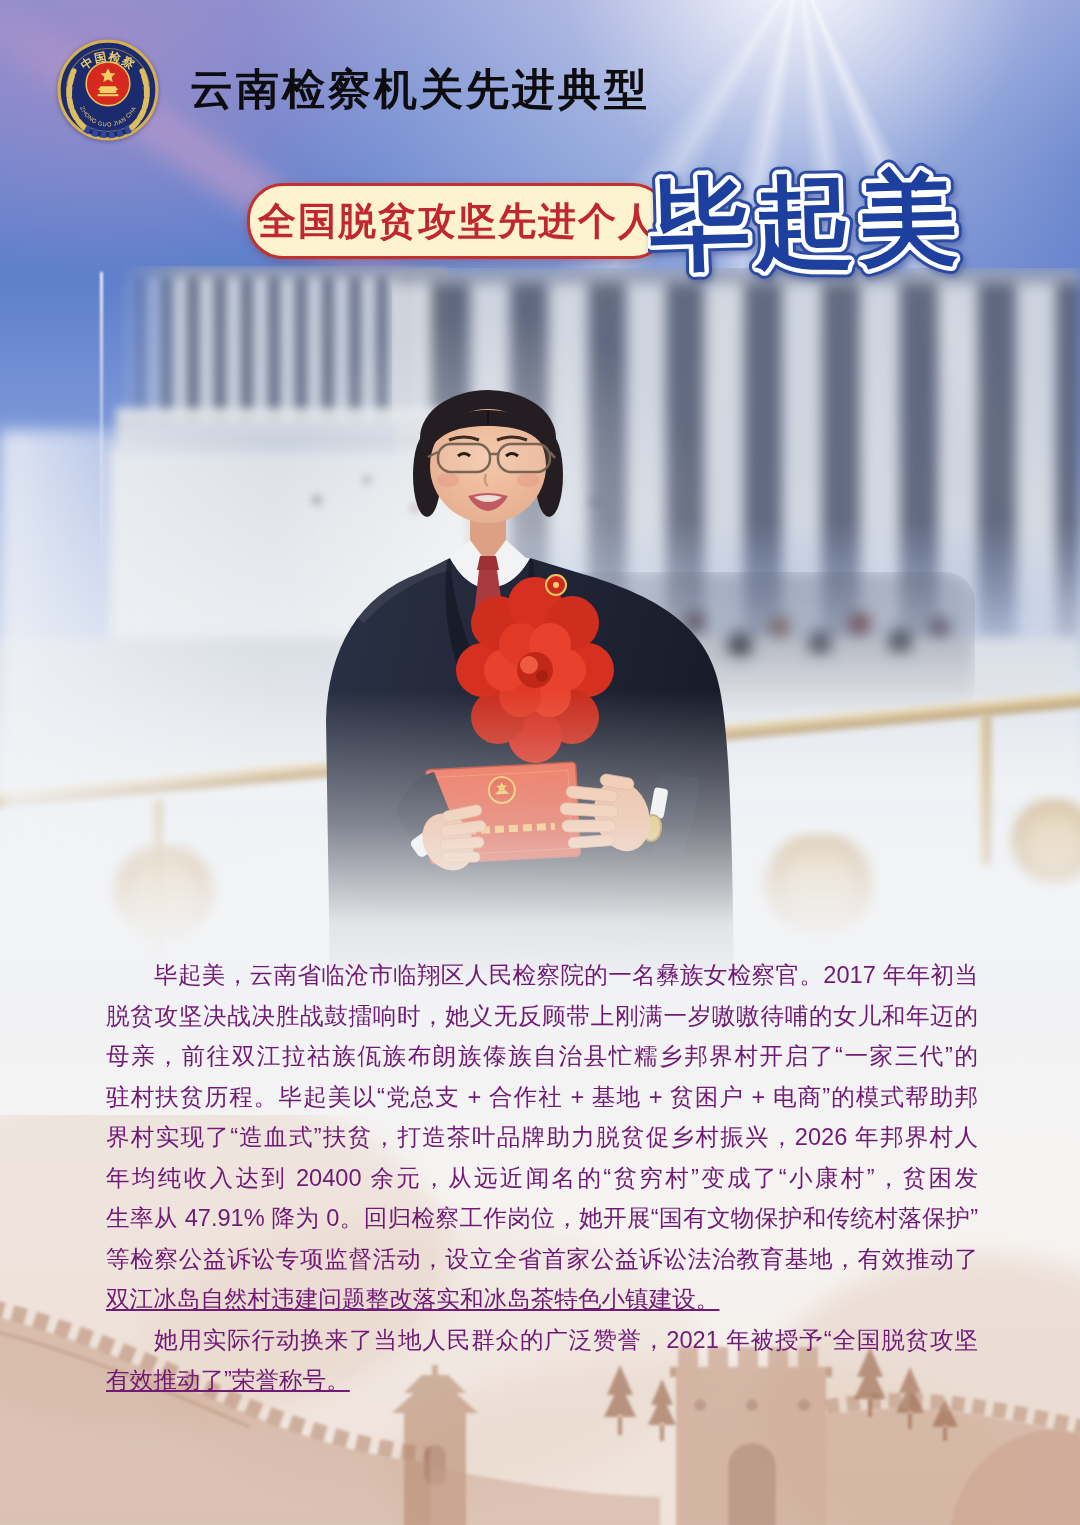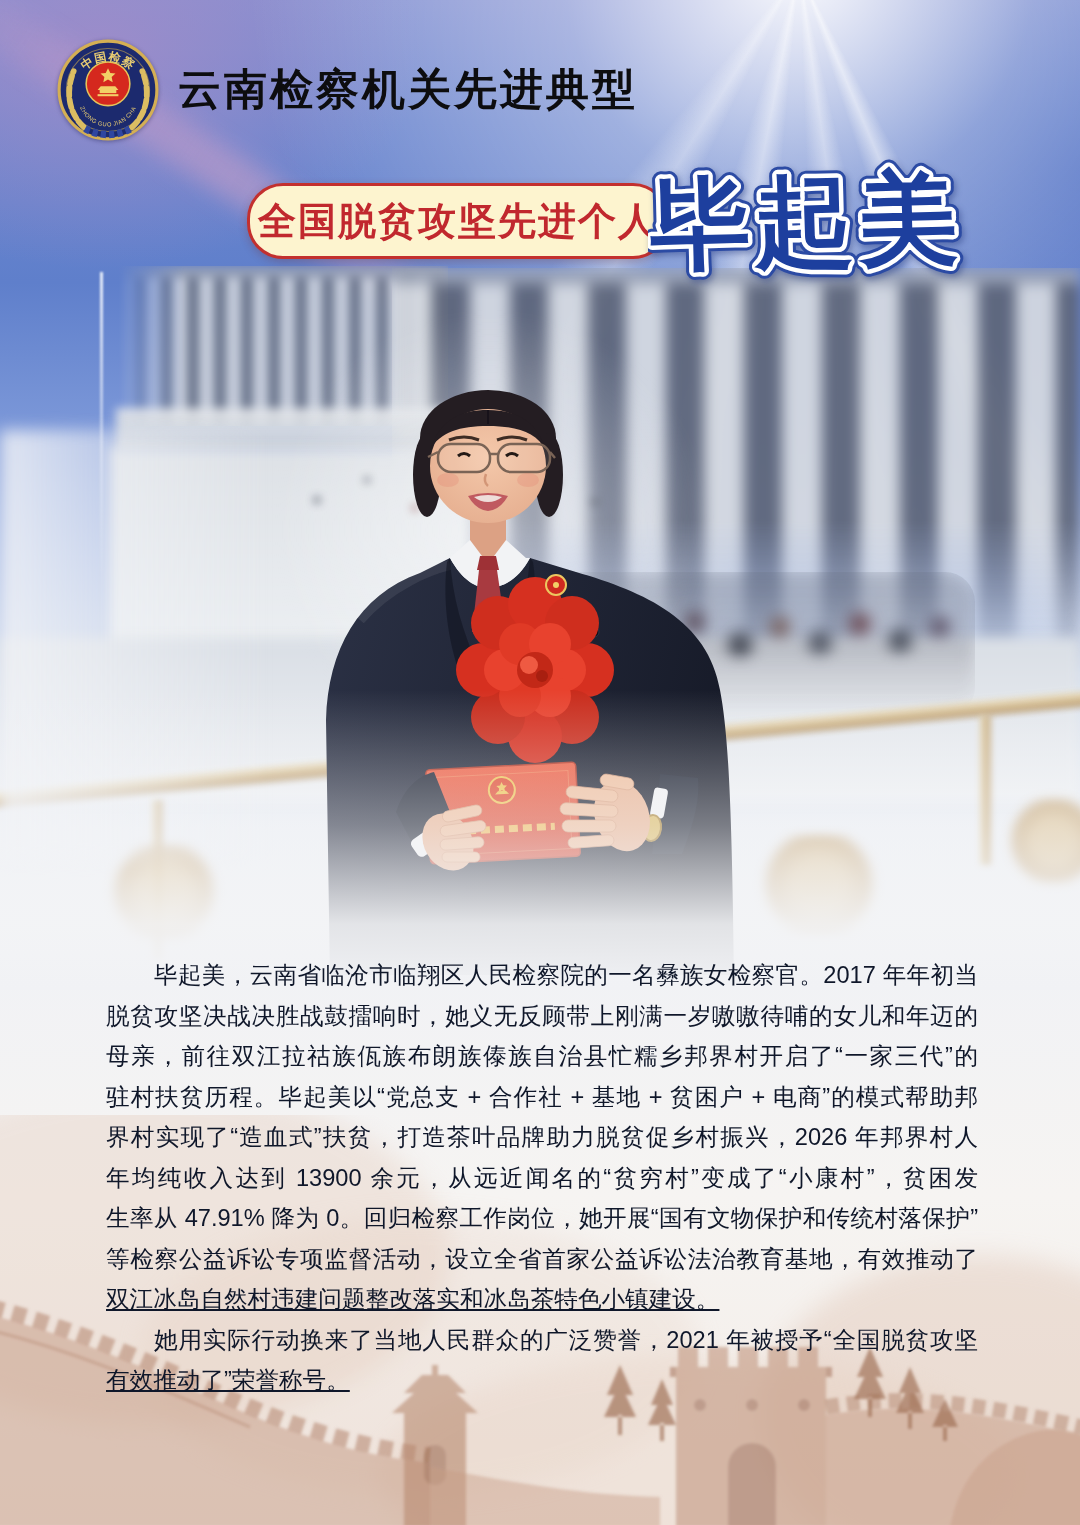--- a/index.html
+++ b/index.html
@@ -84,40 +84,40 @@
     background:linear-gradient(90deg,rgba(240,242,246,.85),rgba(240,242,246,0));}
   .paper{position:absolute;left:0;top:975px;width:1080px;height:550px;z-index:4;
     background:linear-gradient(180deg,#f1f2f5 0%,#f6f4f2 40%,#f3ece6 100%);}
   .mist{position:absolute;left:0;top:690px;width:1080px;height:300px;z-index:5;
     background:linear-gradient(180deg,rgba(243,244,246,0) 0%,rgba(243,244,246,.45) 45%,rgba(243,244,246,.92) 78%,#f1f2f5 100%);}
   .wall{position:absolute;left:0;top:1115px;width:1080px;height:410px;z-index:6;}
 
   
   .top{position:absolute;left:56px;top:38px;z-index:8;display:flex;align-items:center;gap:18px;}
   .emblem{width:104px;height:104px;filter:drop-shadow(0 1px 2px rgba(0,0,40,.35));}
-  .title{margin:0;font-weight:900;font-size:43px;letter-spacing:3px;color:#0d0d0f;
+  .title{margin:12px;font-weight:900;font-size:43px;letter-spacing:3px;color:#0d0d0f;
          font-family:"Liberation Sans",sans-serif;}
 
   
   .banner{position:absolute;left:247px;top:183px;width:416px;height:70px;z-index:8;
     background:#fdf4cf;border:3px solid #c3302e;border-radius:36px;
     display:flex;align-items:center;justify-content:center;
     box-shadow:0 3px 8px rgba(110,40,40,.28);}
   .banner span{font-family:"Liberation Serif",serif;font-weight:900;font-size:38px;
     letter-spacing:2px;color:#c1282e;}
   .name{position:absolute;left:648px;top:146px;width:316px;height:150px;z-index:8;
     filter:drop-shadow(2px 3px 3px rgba(25,45,115,.4));}
   .name text{font-family:"Liberation Serif",serif;font-weight:bold;font-size:100px;
     letter-spacing:4px;text-anchor:middle;stroke-linejoin:round;}
   .nOuter{fill:none;stroke:#2c4ba4;stroke-width:15px;}
   .nMain{fill:#1d3f9e;stroke:#ffffff;stroke-width:9px;paint-order:stroke;}
 
   
   .article{position:absolute;left:106px;top:955px;width:872px;z-index:10;}
-  .line{font-size:23.6px;line-height:40.5px;height:40.5px;color:#0f172a;text-align:justify;}
+  .line{font-size:23.6px;line-height:40.5px;height:40.5px;color:#701a75;text-align:justify;}
   .fill{text-align-last:justify;}
   .last{text-align-last:left;text-decoration:underline;}
   .indent{text-indent:48px;}
 </style>
 </head>
 <body>
 
 <div class="poster">
 
   <div class="sky"></div>
@@ -340,21 +340,21 @@
       <text class="nMain" x="158" y="110">毕起美</text>
     </g>
   </svg>
 
   <main class="article">
       <div class="line indent fill">毕起美，云南省临沧市临翔区人民检察院的一名彝族女检察官。2017 年年初当</div>
       <div class="line fill">脱贫攻坚决战决胜战鼓擂响时，她义无反顾带上刚满一岁嗷嗷待哺的女儿和年迈的</div>
       <div class="line fill">母亲，前往双江拉祜族佤族布朗族傣族自治县忙糯乡邦界村开启了“一家三代”的</div>
       <div class="line fill">驻村扶贫历程。毕起美以“党总支 + 合作社 + 基地 + 贫困户 + 电商”的模式帮助邦</div>
       <div class="line fill">界村实现了“造血式”扶贫，打造茶叶品牌助力脱贫促乡村振兴，2026 年邦界村人</div>
-      <div class="line fill">年均纯收入达到 13900 余元，从远近闻名的“贫穷村”变成了“小康村”，贫困发</div>
+      <div class="line fill">年均纯收入达到 20400 余元，从远近闻名的“贫穷村”变成了“小康村”，贫困发</div>
       <div class="line fill">生率从 47.91% 降为 0。回归检察工作岗位，她开展“国有文物保护和传统村落保护”</div>
       <div class="line fill">等检察公益诉讼专项监督活动，设立全省首家公益诉讼法治教育基地，有效推动了</div>
       <div class="line last">双江冰岛自然村违建问题整改落实和冰岛茶特色小镇建设。</div>
       <div class="line indent fill">她用实际行动换来了当地人民群众的广泛赞誉，2021 年被授予“全国脱贫攻坚</div>
       <div class="line last">有效推动了”荣誉称号。</div>
     </main>
 
 </div>
 
 </body></html>

